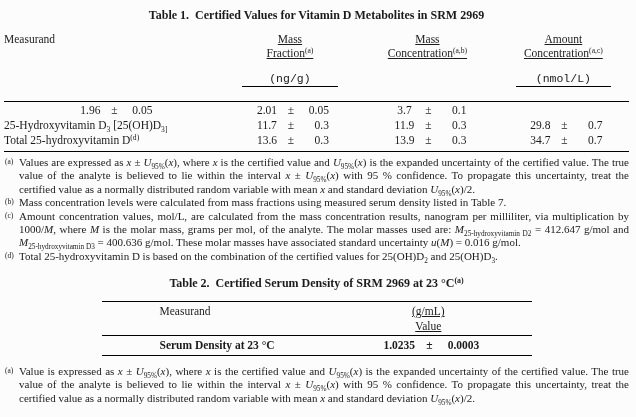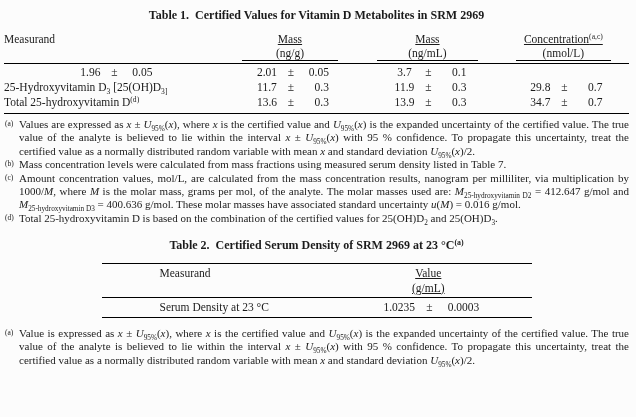--- a/index.html
+++ b/index.html
@@ -14,21 +14,21 @@
   .table-title{font-weight:700;text-align:center;font-size:12px;white-space:pre-wrap;}
   #t1-title{margin:3px 0 9px 0;}
   #t2-title{margin:13px 0 10px 0;}
 
   
   .t1-grid{display:grid;grid-template-columns:35% 21.5% 22.5% 21%;}
   .t1-head{padding-bottom:2px;border-bottom:1.6px solid #000;}
   .hc{text-align:center;line-height:1.22;}
   .hc-first{text-align:left;line-height:1.22;}
   .hline{display:block;text-decoration:underline;}
-  .hunit{display:block;width:72%;margin:0 auto;border-bottom:1.1px solid #000;}
+  .hunit{display:block;width:72%;margin:12px auto;border-bottom:1.1px solid #000;font-family:Liberation Mono, monospace;}
   .t1-body{border-bottom:1.6px solid #000;padding:1px 0 3px 0;}
   .trow{display:grid;grid-template-columns:35% 21.5% 22.5% 21%;line-height:15px;align-items:baseline;}
   .mname{text-align:left;}
   .vcell{text-align:center;}
   .num{display:inline-grid;grid-template-columns:32px 16px 30px;}
   .num-wide{display:inline-grid;grid-template-columns:44px 16px 42px;}
   .num .v,.num-wide .v{text-align:center;}
   .num .pm,.num-wide .pm{text-align:center;}
   .num .u,.num-wide .u{text-align:right;}
 
@@ -39,45 +39,47 @@
 
   sub{font-size:66%;vertical-align:-0.35em;line-height:0;}
   sup{font-size:66%;vertical-align:0.5em;line-height:0;}
   i{font-style:italic;}
 
   
   .t2{width:430px;margin:0 auto;border-top:1.4px solid #000;}
   .t2-head{display:grid;grid-template-columns:52% 48%;border-bottom:1.4px solid #000;padding:2px 0;line-height:1.25;}
   .t2-h1{padding-left:58px;text-align:left;}
   .t2-h2{text-align:center;}
-  .t2-rowwrap{border-bottom:1.4px solid #000;padding:3px 0 4px 0;}
+  .t2-rowwrap{border-bottom:1.4px solid #000;padding:3px 0 4px 0;font-weight:bold;}
   .t2-row{display:grid;grid-template-columns:52% 48%;}
   .t2-c1{padding-left:58px;text-align:left;}
   .t2-c2{text-align:center;}
   .t2fn{margin-top:9px;}
 </style>
 </head>
 <body>
 
 <div class="page">
 
   <div class="table-title" id="t1-title">Table 1.  Certified Values for Vitamin D Metabolites in SRM 2969</div>
 
   <div>
     <div class="t1-grid t1-head">
       <div class="hc-first">Measurand</div>
       <div class="hc">
         <span class="hline">Mass</span>
+        <span class="hline">Fraction<sup>(a)</sup></span>
         <span class="hunit">(ng/g)</span>
       </div>
       <div class="hc">
         <span class="hline">Mass</span>
-        <span class="hunit">(ng/mL)</span>
+        <span class="hline">Concentration<sup>(a,b)</sup></span>
       </div>
       <div class="hc">
+        <span class="hline">Amount</span>
         <span class="hline">Concentration<sup>(a,c)</sup></span>
         <span class="hunit">(nmol/L)</span>
       </div>
     </div>
 
     <div class="t1-body">
       <div class="trow">
         <div class="vcell">
           <span class="num">
               <span class="v">1.96</span>
@@ -171,22 +173,22 @@
       <span>Total 25-hydroxyvitamin D is based on the combination of the certified values for 25(OH)D<sub>2</sub> and 25(OH)D<sub>3</sub>.</span>
     </div>
   </div>
 
   <div class="table-title" id="t2-title">Table 2.  Certified Serum Density of SRM 2969 at 23 °C<sup>(a)</sup></div>
 
   <div class="t2">
     <div class="t2-head">
       <div class="t2-h1">Measurand</div>
       <div class="t2-h2">
+        <span class="hline">(g/mL)</span>
         <span class="hline">Value</span>
-        <span class="hline">(g/mL)</span>
       </div>
     </div>
     <div class="t2-rowwrap">
       <div class="t2-row">
         <div class="t2-c1">Serum Density at 23 °C</div>
         <div class="t2-c2">
           <span class="num-wide">
               <span class="v">1.0235</span>
               <span class="pm">±</span>
               <span class="u">0.0003</span>

